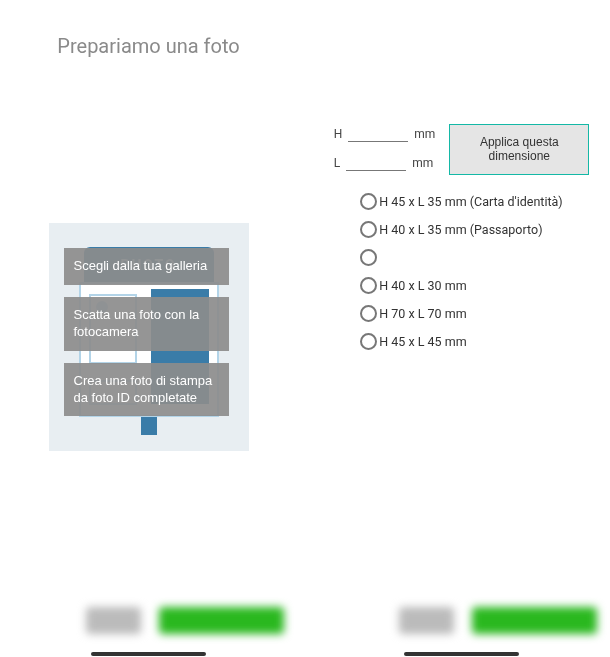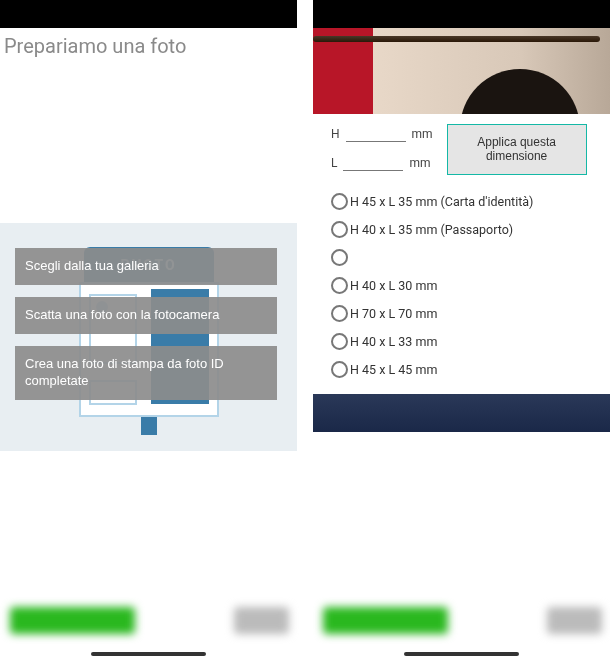--- a/index.html
+++ b/index.html
@@ -12,20 +12,21 @@
       gap: 16px;
       overflow: hidden;
     }
     .phone {
       width: 297px;
       height: 657px;
       background: #fff;
       position: relative;
       display: flex;
       flex-direction: column;
+      align-items: center;
     }
     .status-bar {
       height: 28px;
       background: #000;
     }
     .title {
       padding: 6px 4px 10px;
       color: #8a8a8a;
       font-size: 20px;
       font-weight: 400;
@@ -341,24 +342,20 @@
     <div class="radio-item">
       <span class="radio-circle"></span>
       <span class="radio-label">H 40 x L 30 mm</span>
     </div>
     <div class="radio-item">
       <span class="radio-circle"></span>
       <span class="radio-label">H 70 x L 70 mm</span>
     </div>
     <div class="radio-item">
       <span class="radio-circle"></span>
-      <span class="radio-label">H 40 x L 33 mm</span>
-    </div>
-    <div class="radio-item">
-      <span class="radio-circle"></span>
       <span class="radio-label">H 45 x L 45 mm</span>
     </div>
   </div>
   <div class="photo-preview-bottom"></div>
   <div class="spacer-mid"></div>
   <div class="ad-area">
     <div class="ad-green"></div>
     <div class="ad-gray"></div>
   </div>
   <div class="home-indicator">

